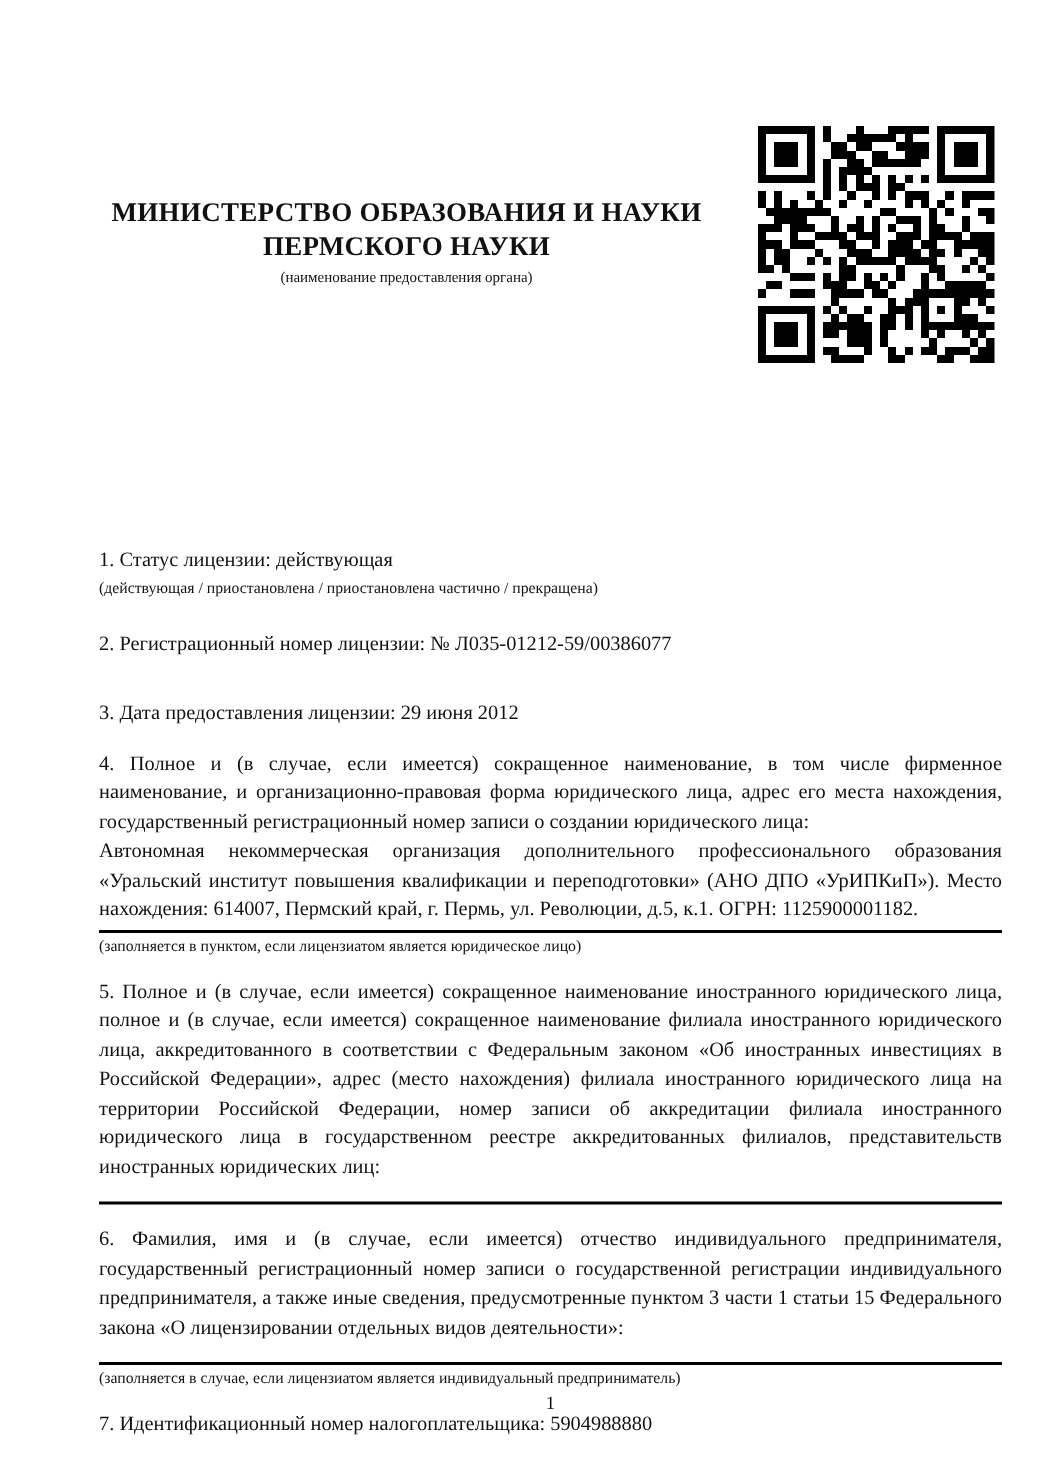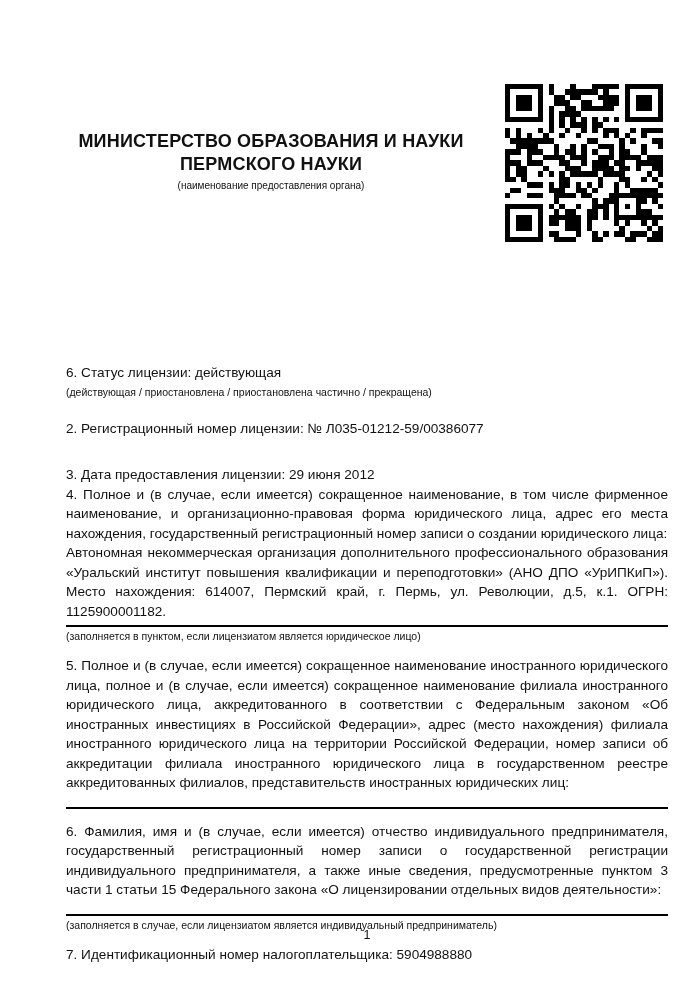--- a/index.html
+++ b/index.html
@@ -1,30 +1,30 @@
 <!DOCTYPE html>
 <html><head>
 <meta charset="utf-8">
 <style>
   html,body{margin:0;padding:0;background:#ffffff;}
   .page{
     position:relative;width:700px;height:989px;background:#ffffff;
-    font-family:Liberation Sans, sans-serif;color:#111111;overflow:hidden;
+    font-family:Liberation Serif, serif;color:#111111;overflow:hidden;
   }
   .header-block{position:absolute;left:41px;top:130px;width:460px;text-align:center;}
   .ministry-name{font-weight:bold;font-size:18px;line-height:23px;letter-spacing:.2px;}
   .ministry-caption{font-size:10px;line-height:12px;margin-top:4px;}
   .qr{position:absolute;left:505px;top:84px;width:158px;height:158px;}
   .doc-title{position:absolute;left:66px;top:299px;width:602px;text-align:center;
     font-size:13.6px;line-height:20px;}
   .content{position:absolute;left:66px;top:363px;width:602px;font-size:13.6px;line-height:19.5px;}
   .item{margin:0 0 13px 0;}
   .item-1{margin-bottom:20px;}
   .item-2{margin-bottom:27px;}
-  .item-3{margin-bottom:0;}
+  .item-3{margin-bottom:14px;}
   .just{text-align:justify;text-justify:inter-word;}
   .caption{font-size:10.5px;line-height:13px;text-align:left;margin-top:3px;}
   .rule{border:0;border-top:2px solid #000000;margin:0;height:0;}
   .rule-tight{margin-top:4px;}
   .rule-gap{margin-top:14px;}
   .footer{position:absolute;left:66px;top:928px;width:602px;text-align:center;font-size:12.5px;}
 </style>
 </head>
 <body>
 
@@ -476,21 +476,21 @@
         <rect x="26" y="28" width="1" height="1"></rect>
         <rect x="27" y="28" width="1" height="1"></rect>
         <rect x="28" y="28" width="1" height="1"></rect>
       </g>
     </svg>
 
 
   <div class="content">
 
     <div class="item item-1">
-      <div>6. Статус лицензии: действующая</div>
+      <div>1. Статус лицензии: действующая</div>
       <div class="caption">(действующая / приостановлена / приостановлена частично / прекращена)</div>
     </div>
 
     <div class="item item-2">
       <div>2. Регистрационный номер лицензии: № Л035-01212-59/00386077</div>
     </div>
 
     <div class="item item-3">
       <div>3. Дата предоставления лицензии: 29 июня 2012</div>
     </div>

